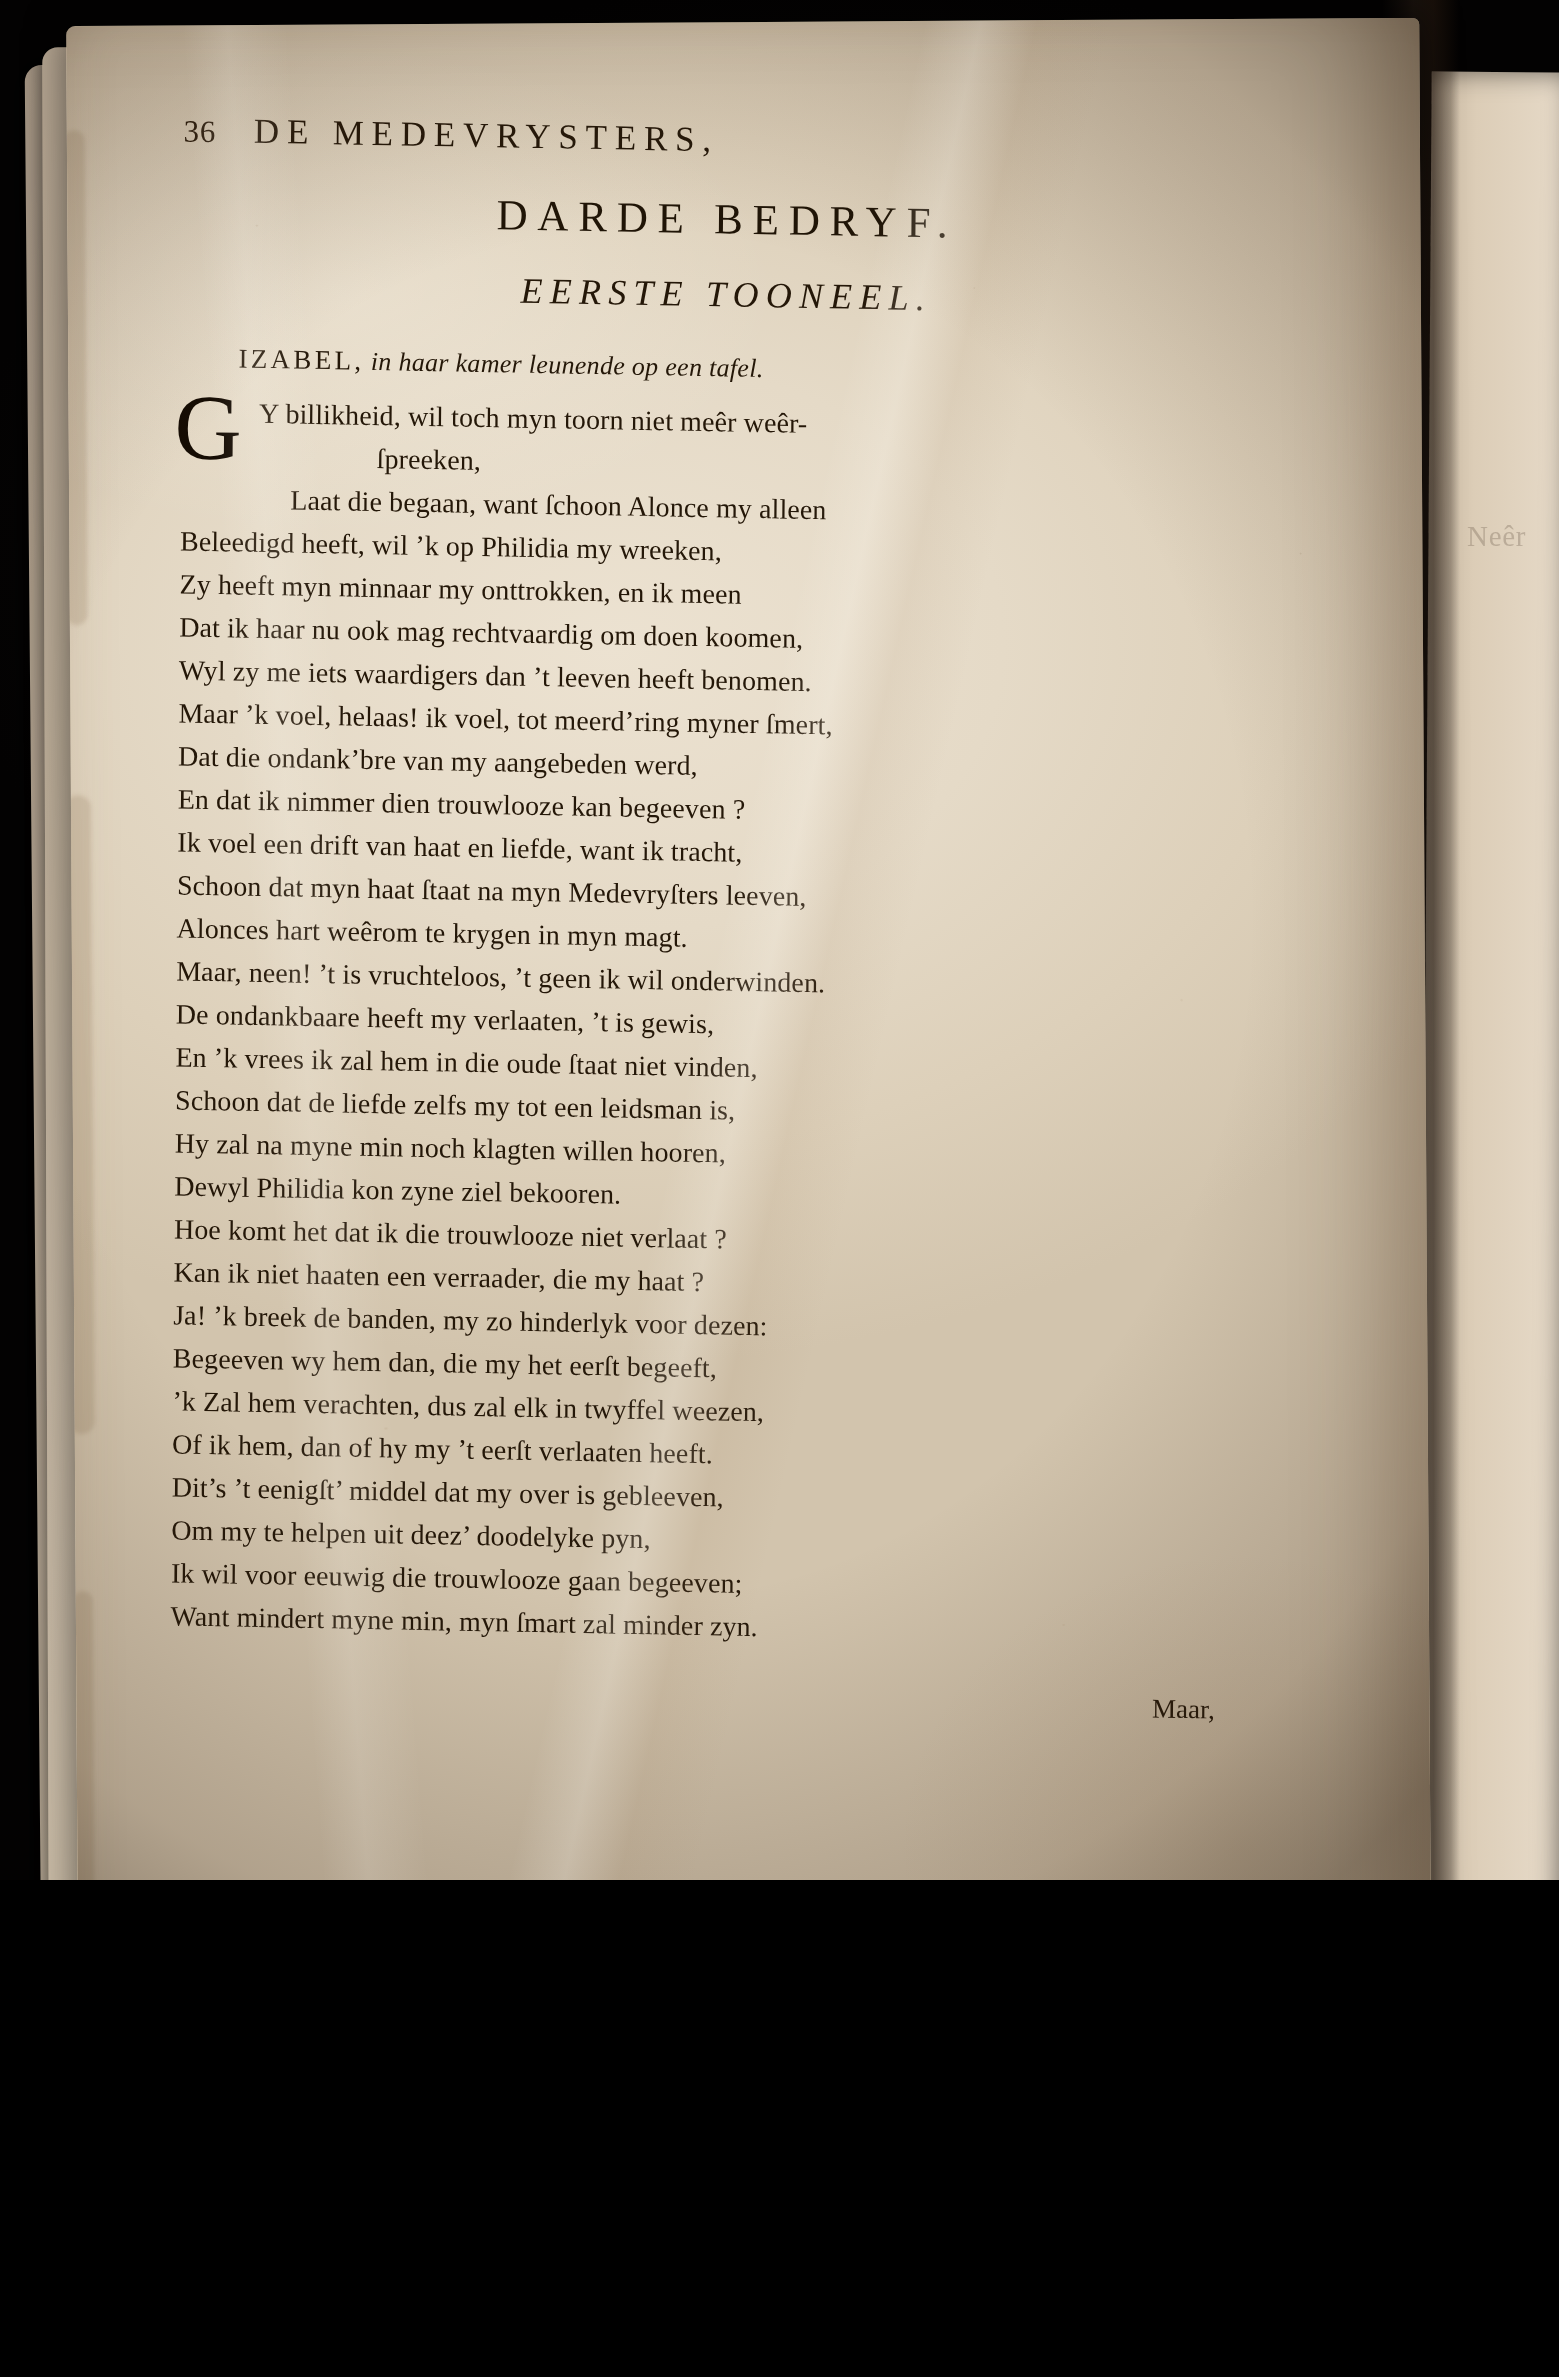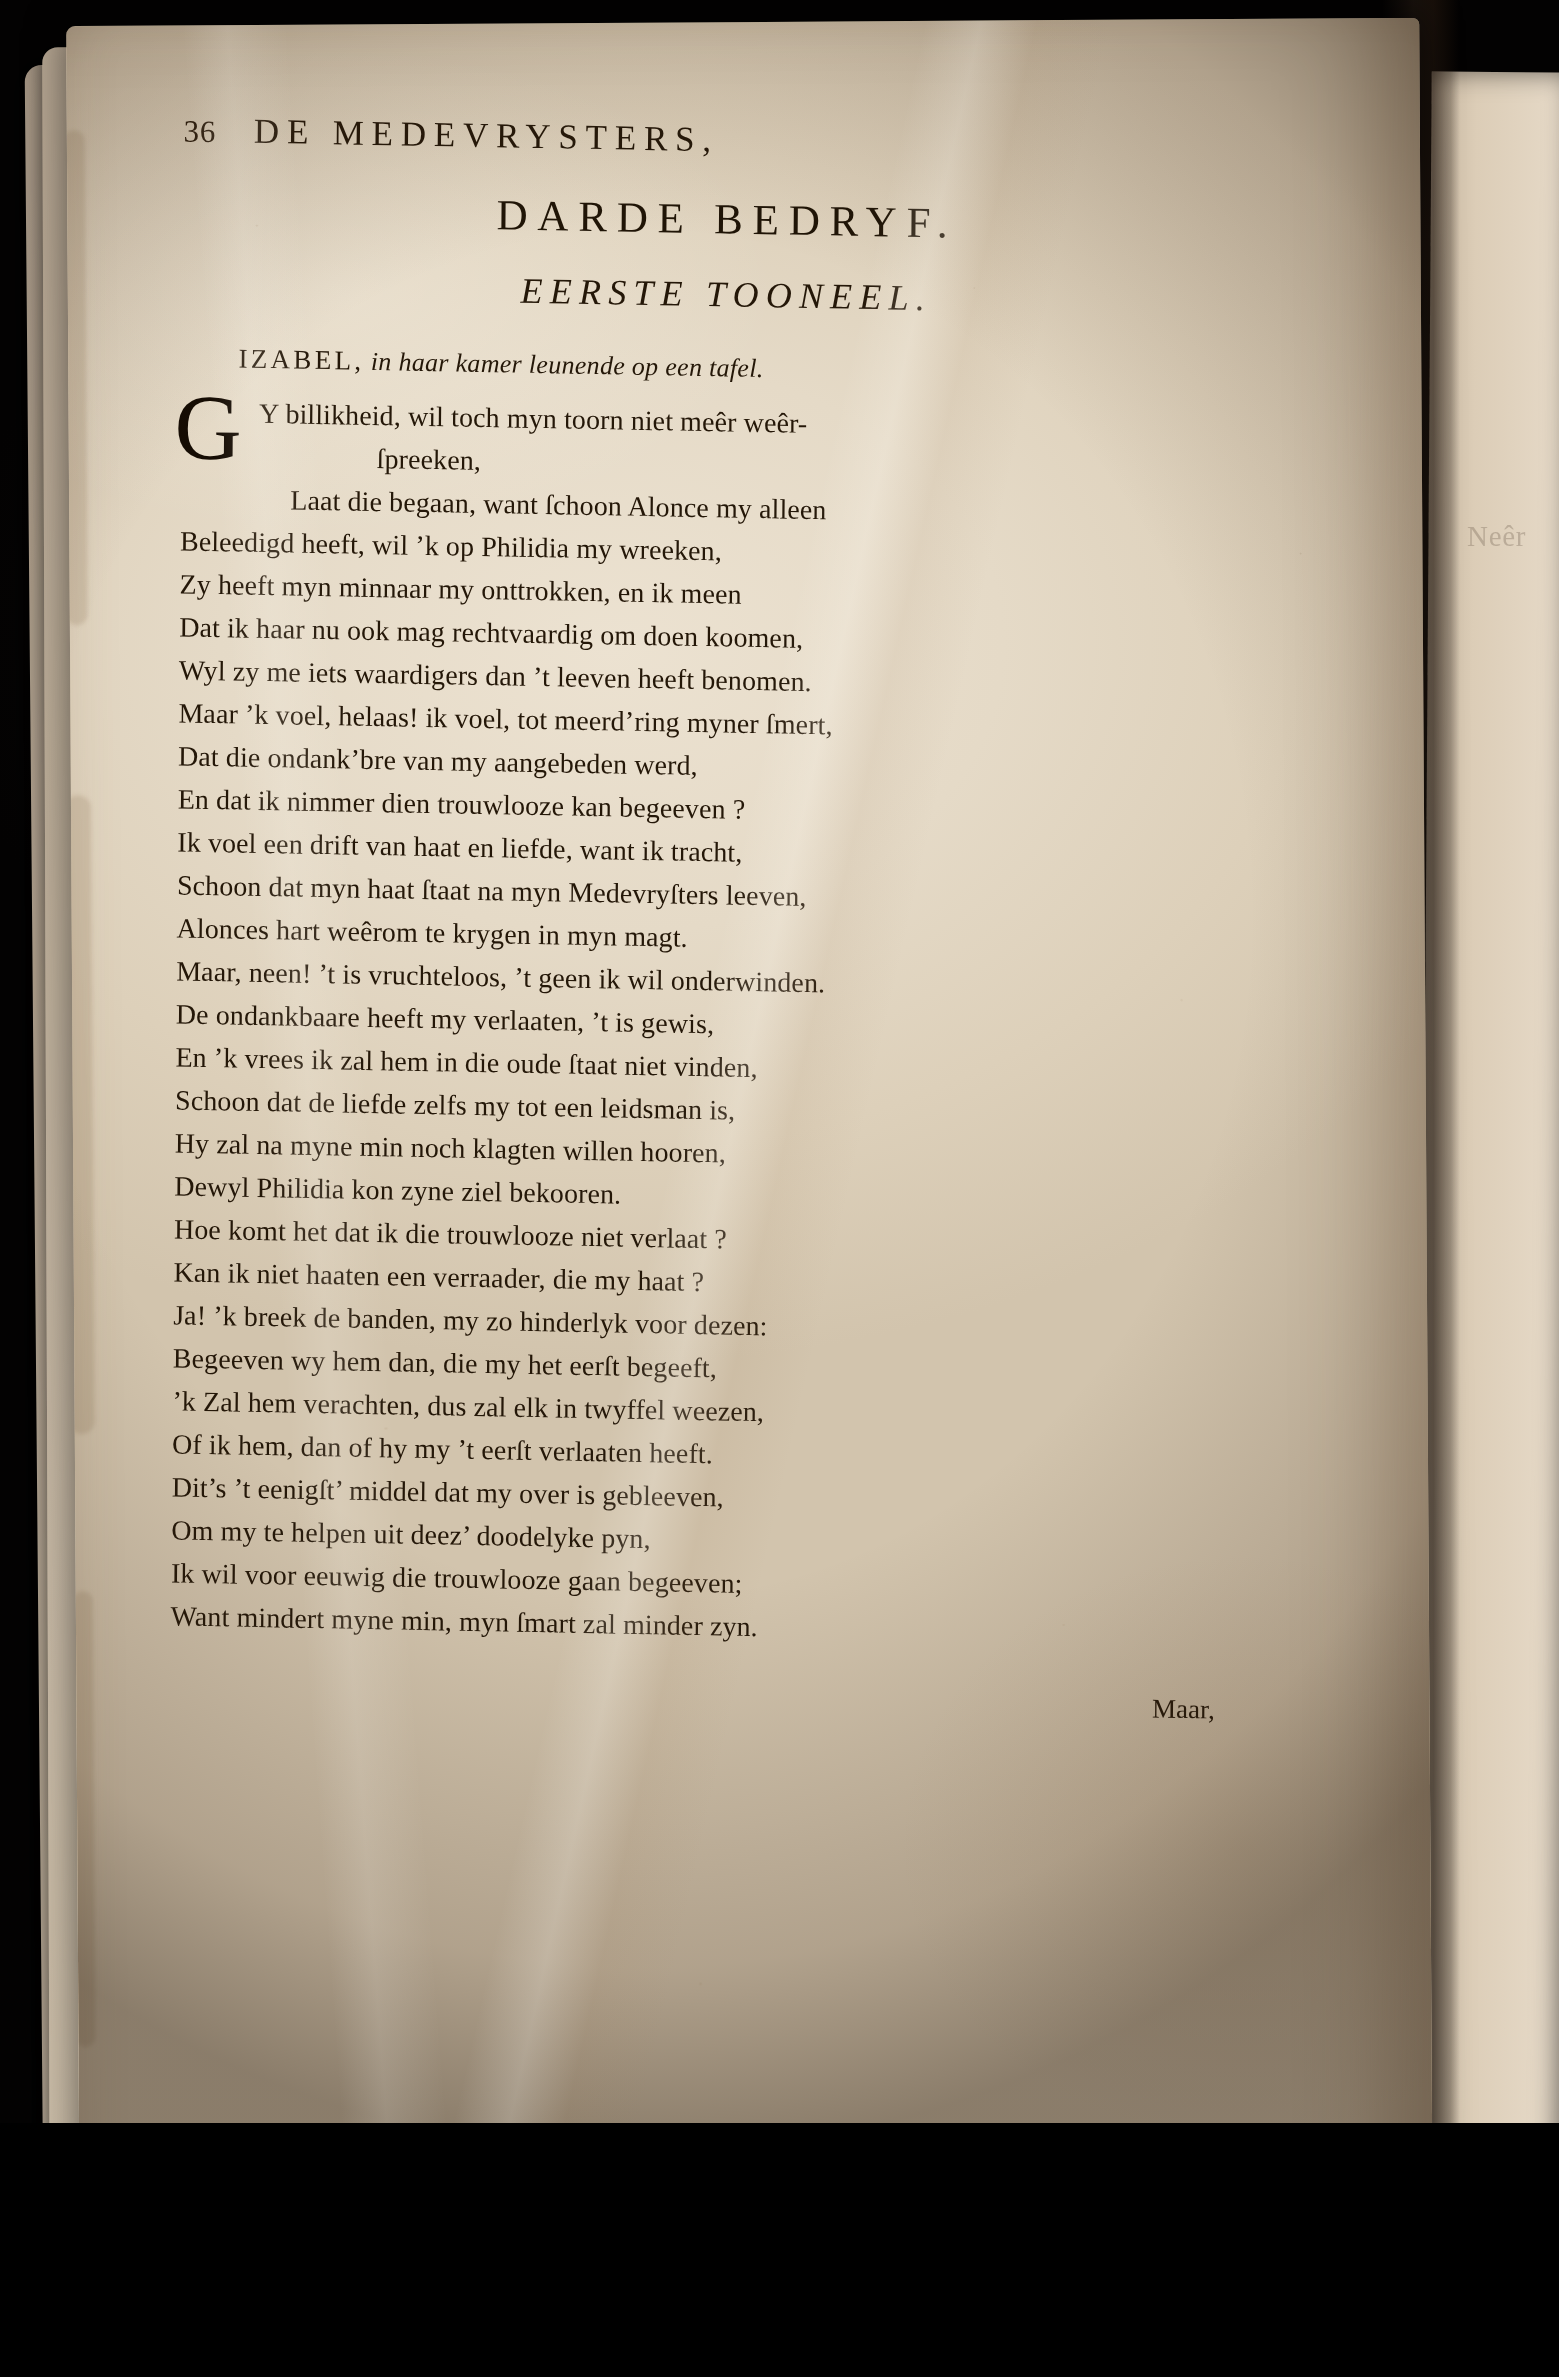--- a/index.html
+++ b/index.html
@@ -10,21 +10,21 @@
   body {
     width: 1560px;
     height: 2377px;
     overflow: hidden;
     font-family: "Liberation Serif", "DejaVu Serif", serif;
   }
 
   #scan {
     position: relative;
     width: 1560px;
-    height: 2123px;
+    height: 1880px;
     background: #050403;
     overflow: hidden;
   }
 
   
   .backdrop {
     position: absolute;
     inset: 0;
     background:
       radial-gradient(ellipse 913px 587px at 55% 30%, #120f0c 0%, #0a0807 45%, #030202 100%);

